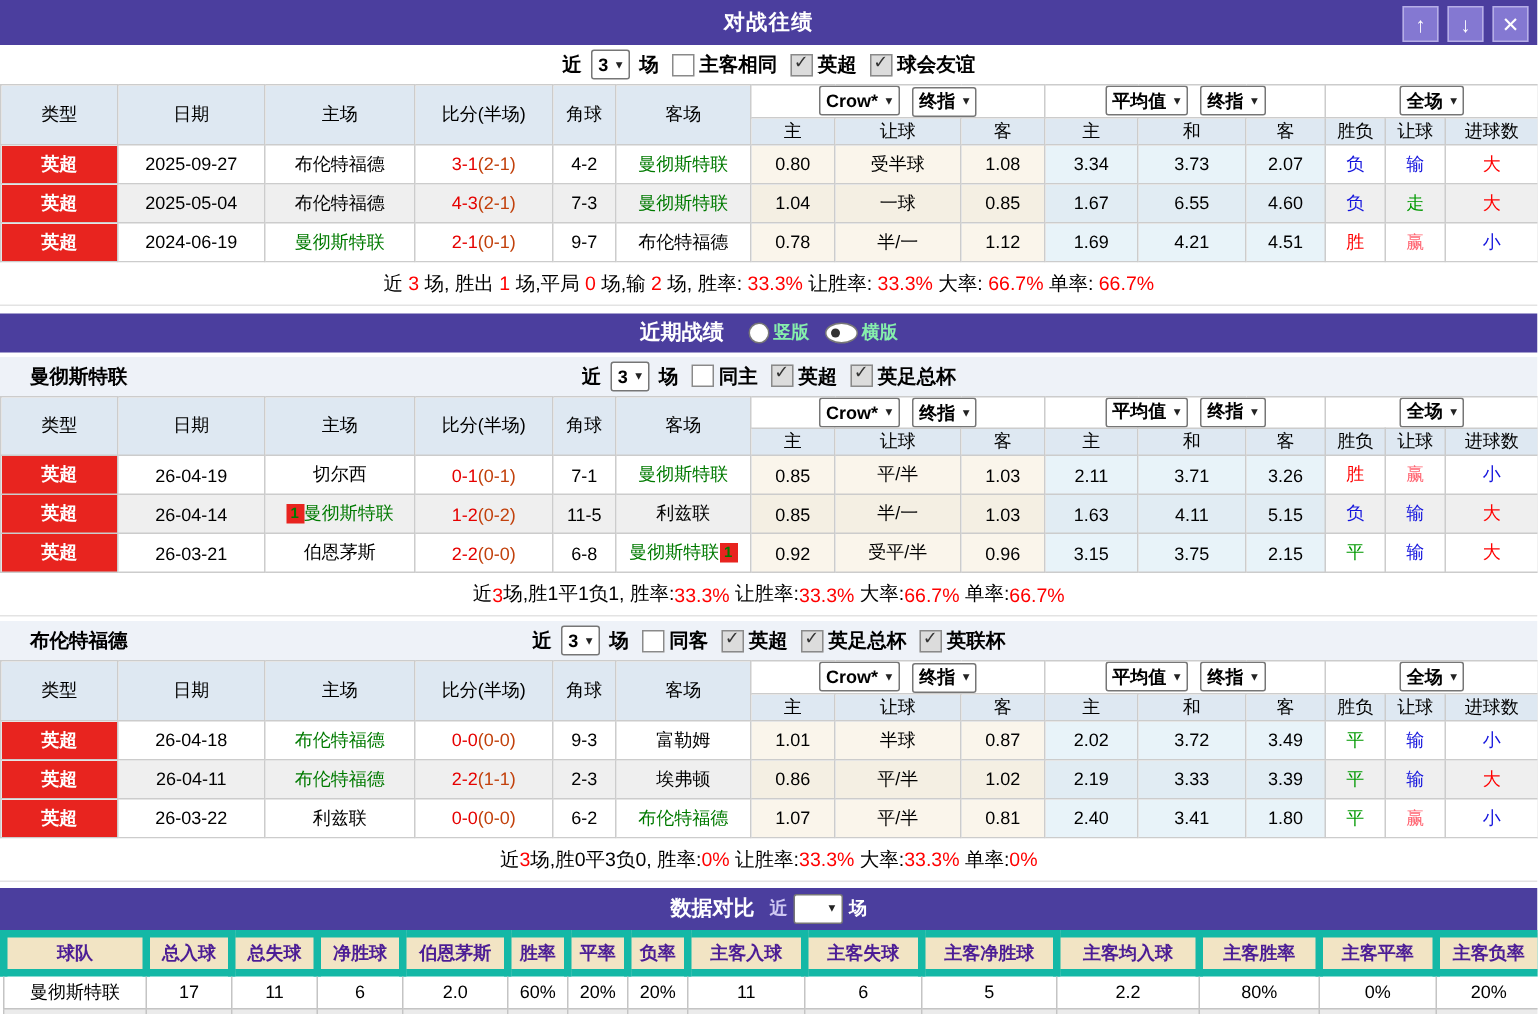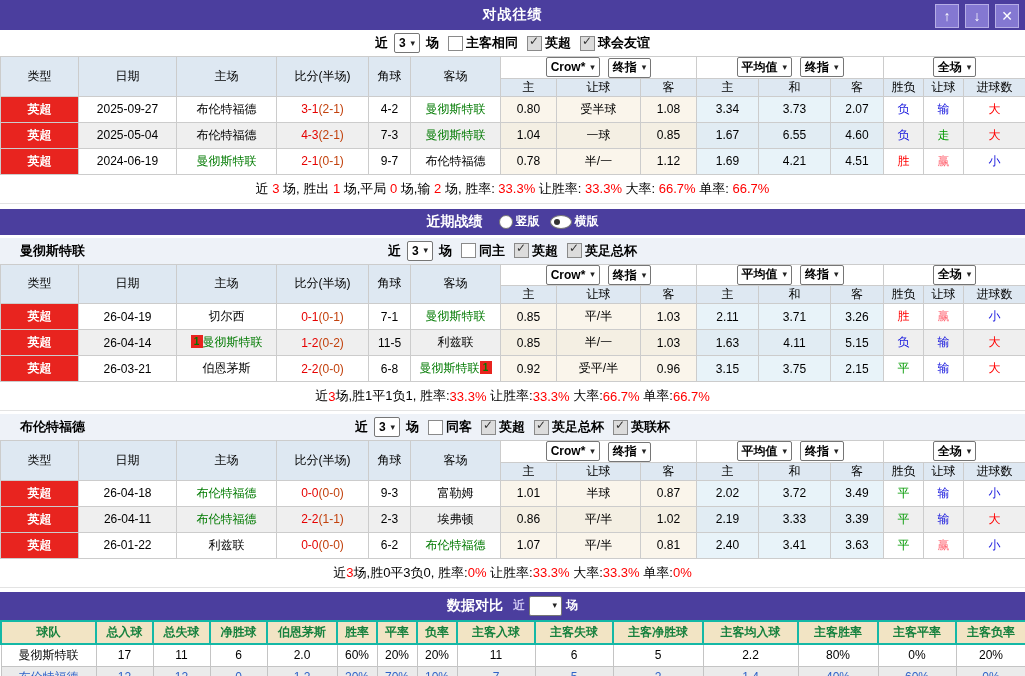--- a/index.html
+++ b/index.html
@@ -41,30 +41,30 @@
   .res-red{color:#ff0000}.res-blue{color:#1414dd}.res-green{color:#009900}.res-pink{color:#ff6673}
   .summary{height:28px;display:flex;align-items:center;justify-content:center;font-size:13px;border-bottom:1px solid #e3e3e3;background:#fff}
   .summary span{white-space:pre}
   .seg-r{color:#f00}
   .sectionbar{height:26px;background:#4b3e9e;color:#fff;display:flex;align-items:center;justify-content:center;
               font-weight:bold;font-size:14px}
   .sectionbar.recent{margin-top:5px;gap:6px}
   .radio{display:inline-block;width:12px;height:12px;border-radius:50%;background:#fff;border:1px solid #777;
          position:relative;margin-left:10px;margin-right:3px;cursor:pointer}
   .radio.sel::after{content:"";position:absolute;left:3px;top:3px;width:6px;height:6px;border-radius:50%;background:#333}
-  .radio-label{color:#ffffff;font-size:12px;font-weight:bold}
+  .radio-label{color:#86efac;font-size:12px;font-weight:bold}
   .teambar{height:26px;background:#eef2f8;display:flex;align-items:center;justify-content:center;position:relative;margin-top:3px}
   .team-title{position:absolute;left:20px;font-weight:bold;font-size:13px}
   .teambar-filter{display:flex;align-items:center;font-weight:bold;font-size:13px}
   .cmpbar{height:28px;background:#4b3e9e;color:#fff;display:flex;align-items:center;justify-content:center;
           font-weight:bold;font-size:14px;margin-top:4px}
   .cmp-near{color:#cfc8f2;font-size:12px;margin-left:10px}
   .cmp-games{font-size:12px}
   .cmp-table{border-collapse:collapse;width:1025px;table-layout:fixed}
-  .cmp-table th{background:#f2e4c4;color:#15803d;font-weight:bold;height:21px;border:2px solid #14b8a6;font-size:12px;padding:0}
+  .cmp-table th{background:#f2e4c4;color:#4c1d95;font-weight:bold;height:21px;border:5px solid #14b8a6;font-size:12px;padding:0}
   .cmp-table td{height:21px;border:1px solid #c4c4c4;text-align:center;padding:0;background:#fff}
   .cmp-table tr.blue td{color:#2f62c8;background:#ebebeb}
 </style>
 </head>
 <body>
 
 <div class="titlebar">
   <span class="title">对战往绩</span>
   <div class="winbtns">
     <span class="wbtn">↑</span>
@@ -476,31 +476,31 @@
           <td class="odds-cell">1.02</td>
           <td class="avg-cell">2.19</td>
           <td class="avg-cell">3.33</td>
           <td class="avg-cell">3.39</td>
           <td class="res res-green">平</td>
           <td class="res res-blue">输</td>
           <td class="res res-red">大</td>
         </tr>
         <tr>
           <td class="type-cell">英超</td>
-          <td class="date">26-01-22</td>
+          <td class="date">26-03-22</td>
           <td class="team"><span>利兹联</span></td>
           <td class="score"><span class="score-ft">0-0</span><span class="score-ht">(0-0)</span></td>
           <td class="corner">6-2</td>
           <td class="team team-green"><span>布伦特福德</span></td>
           <td class="odds-cell">1.07</td>
           <td class="odds-cell">平/半</td>
           <td class="odds-cell">0.81</td>
           <td class="avg-cell">2.40</td>
           <td class="avg-cell">3.41</td>
-          <td class="avg-cell">3.63</td>
+          <td class="avg-cell">1.80</td>
           <td class="res res-green">平</td>
           <td class="res res-pink">赢</td>
           <td class="res res-blue">小</td>
         </tr>
       </tbody>
     </table>
     <div class="summary">
       <span class="seg-k">近</span>
       <span class="seg-r">3</span>
       <span class="seg-k">场,胜0平3负0, 胜率:</span>

